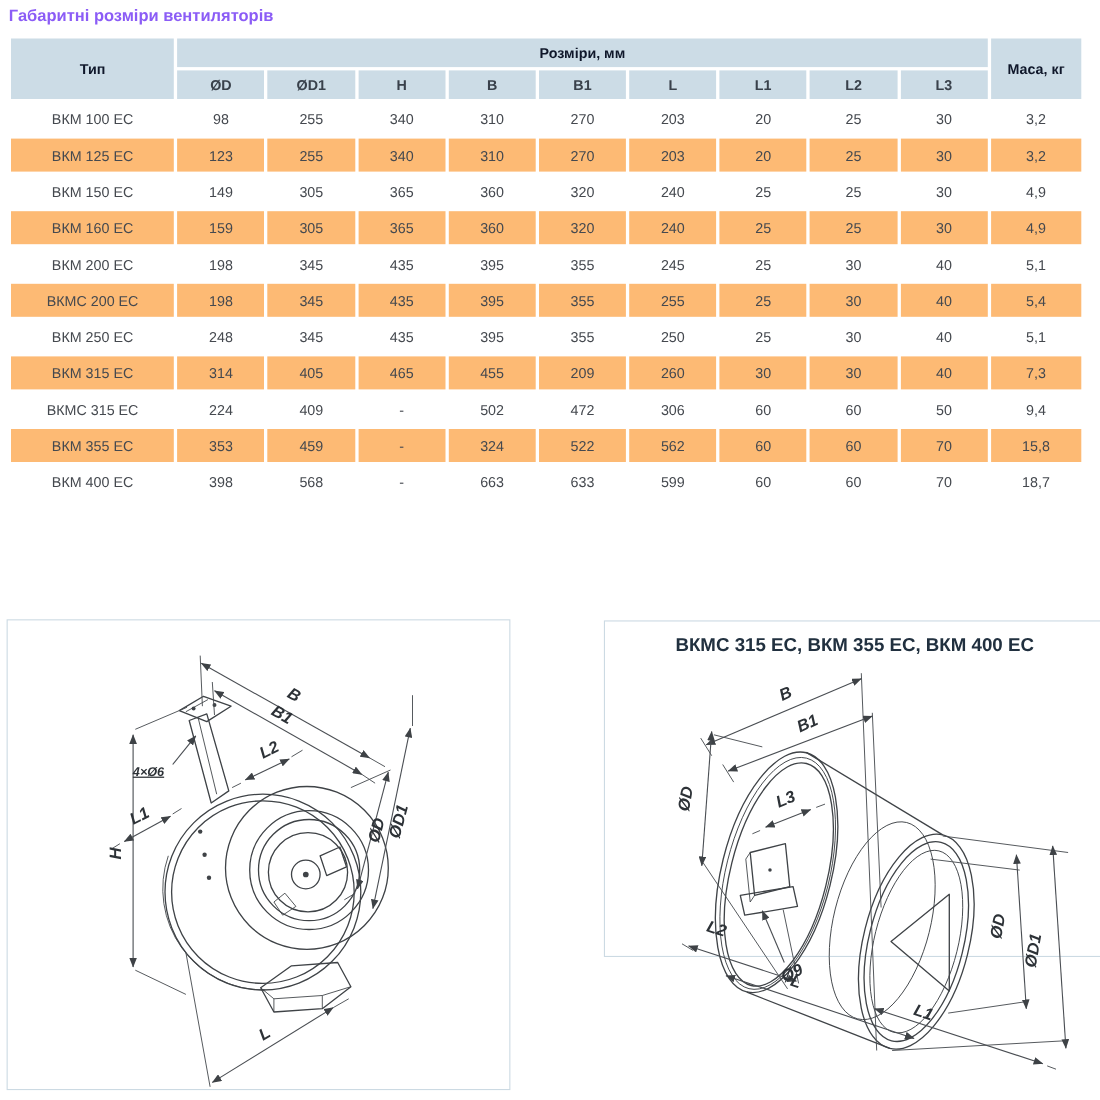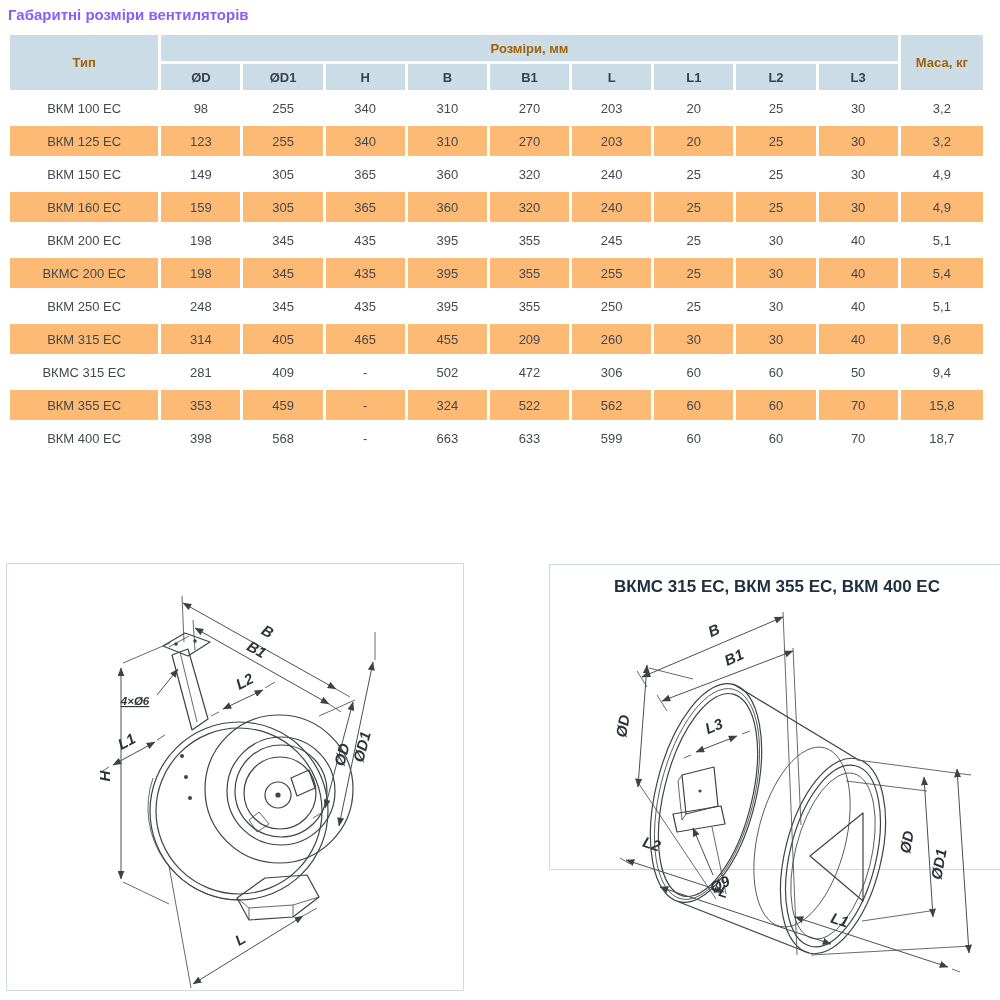--- a/index.html
+++ b/index.html
@@ -1,21 +1,21 @@
 <!DOCTYPE html>
 <html><head>
 <meta charset="utf-8">
 <style>
   html,body{margin:0;padding:0;background:#fff;}
   body{width:1000px;height:1000px;position:relative;font-family:"Liberation Sans",sans-serif;-webkit-font-smoothing:antialiased;}
   .page{position:absolute;inset:0;}
   .doc-title{position:absolute;left:8px;top:6px;font-size:15px;font-weight:bold;color:#8b5cf6;}
   table.dims{position:absolute;left:7px;top:32px;border-collapse:separate;border-spacing:3px;table-layout:fixed;width:979px;}
   table.dims th,table.dims td{text-align:center;vertical-align:middle;padding:0;font-size:13px;font-weight:normal;}
-  table.dims thead th{background:#ccdce6;color:#a16207;font-weight:600;height:26px;}
+  table.dims thead th{background:#ccdce6;color:#0f172a;font-weight:600;height:26px;}
   table.dims thead tr.sub th{color:#39414b;font-weight:600;}
   table.dims tbody td{color:#45494f;height:30px;background:#fff;}
   table.dims tbody tr.striped td{background:#fdba74;}
   col.c-type{width:148px;} col.c-dim{width:79px;} col.c-mass{width:82px;}
   .draw-box{position:absolute;background:#fff;border:1px solid #ccdae3;box-sizing:border-box;}
   #box-left{left:6px;top:563px;width:458px;height:428px;}
   #box-right{left:549px;top:564px;width:456px;height:306px;}
   .draw-title{position:absolute;top:12px;left:0;width:100%;text-align:center;font-size:17px;font-weight:bold;color:#21303f;}
   svg.draw{position:absolute;left:0;top:0;}
   .part{stroke:#3f4347;stroke-width:1.2;fill:none;stroke-linejoin:round;}
@@ -161,25 +161,25 @@
           <td>ВКМ 315 ЕС</td>
           <td>314</td>
           <td>405</td>
           <td>465</td>
           <td>455</td>
           <td>209</td>
           <td>260</td>
           <td>30</td>
           <td>30</td>
           <td>40</td>
-          <td>9,6</td>
+          <td>7,3</td>
         </tr>
         <tr>
           <td>ВКМС 315 ЕС</td>
-          <td>281</td>
+          <td>224</td>
           <td>409</td>
           <td>-</td>
           <td>502</td>
           <td>472</td>
           <td>306</td>
           <td>60</td>
           <td>60</td>
           <td>50</td>
           <td>9,4</td>
         </tr>

